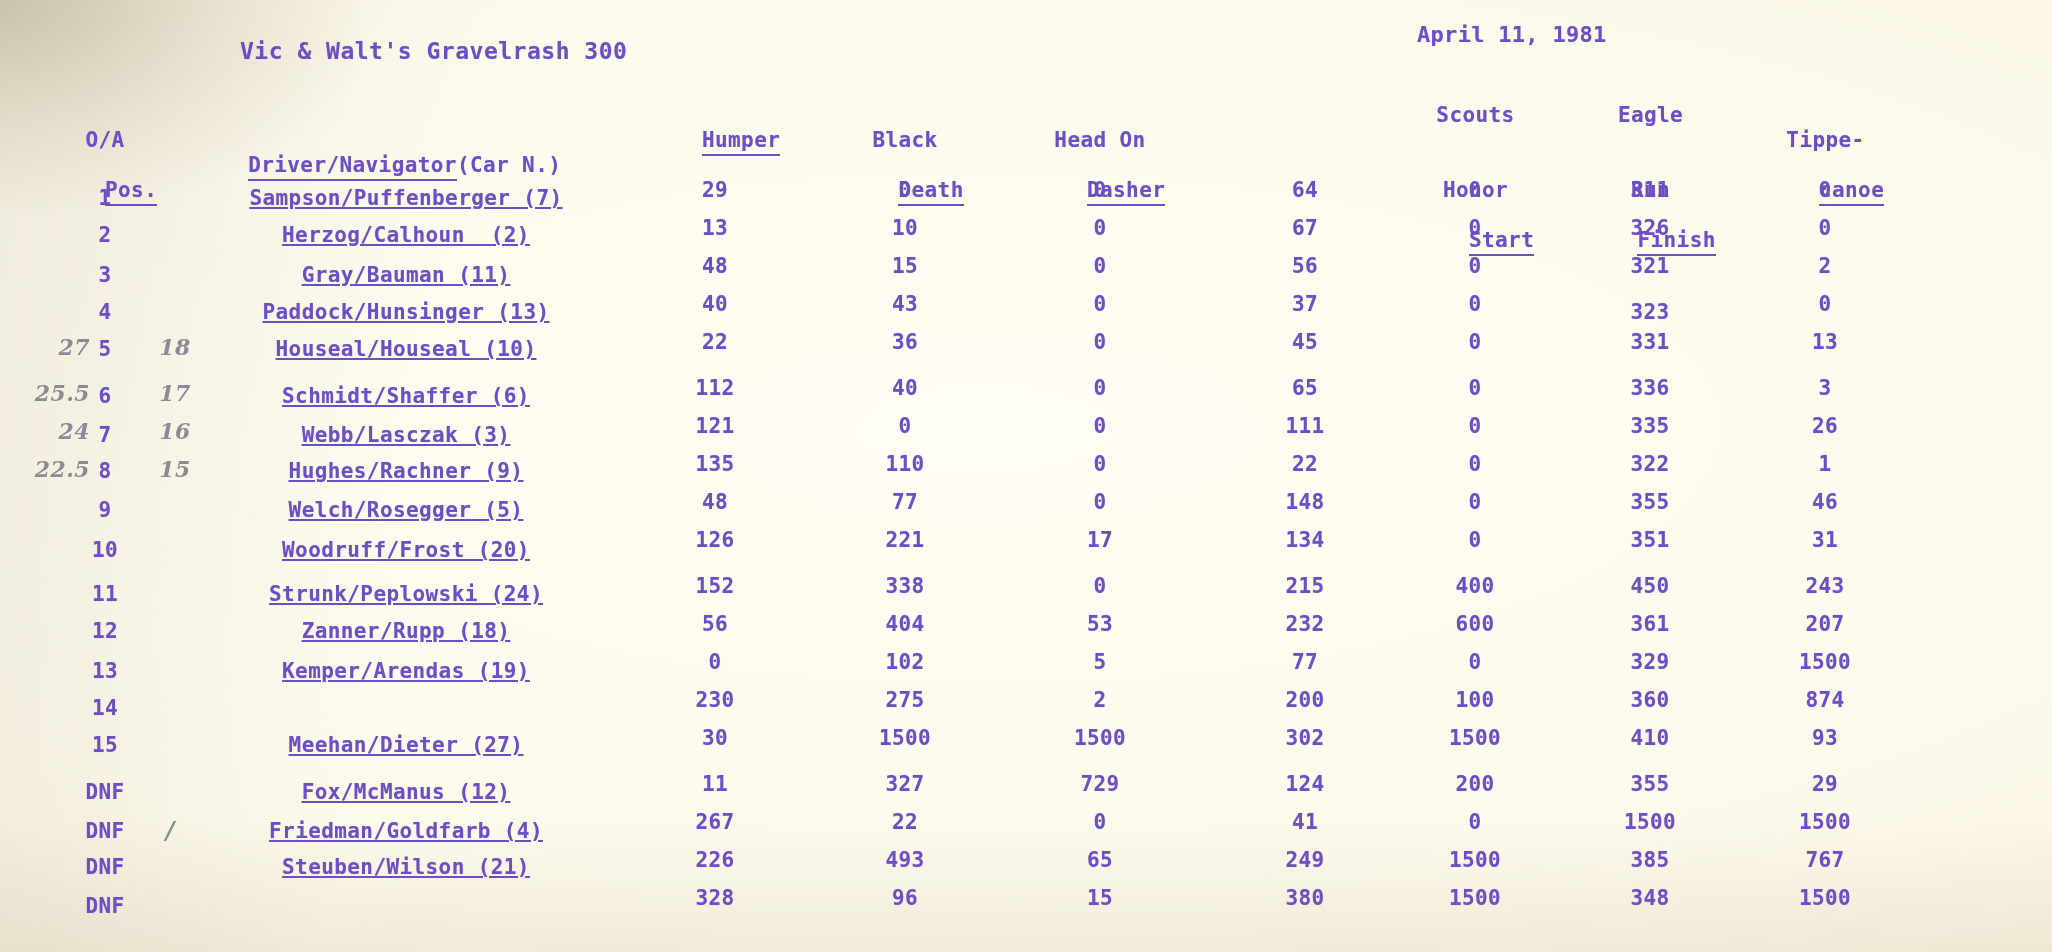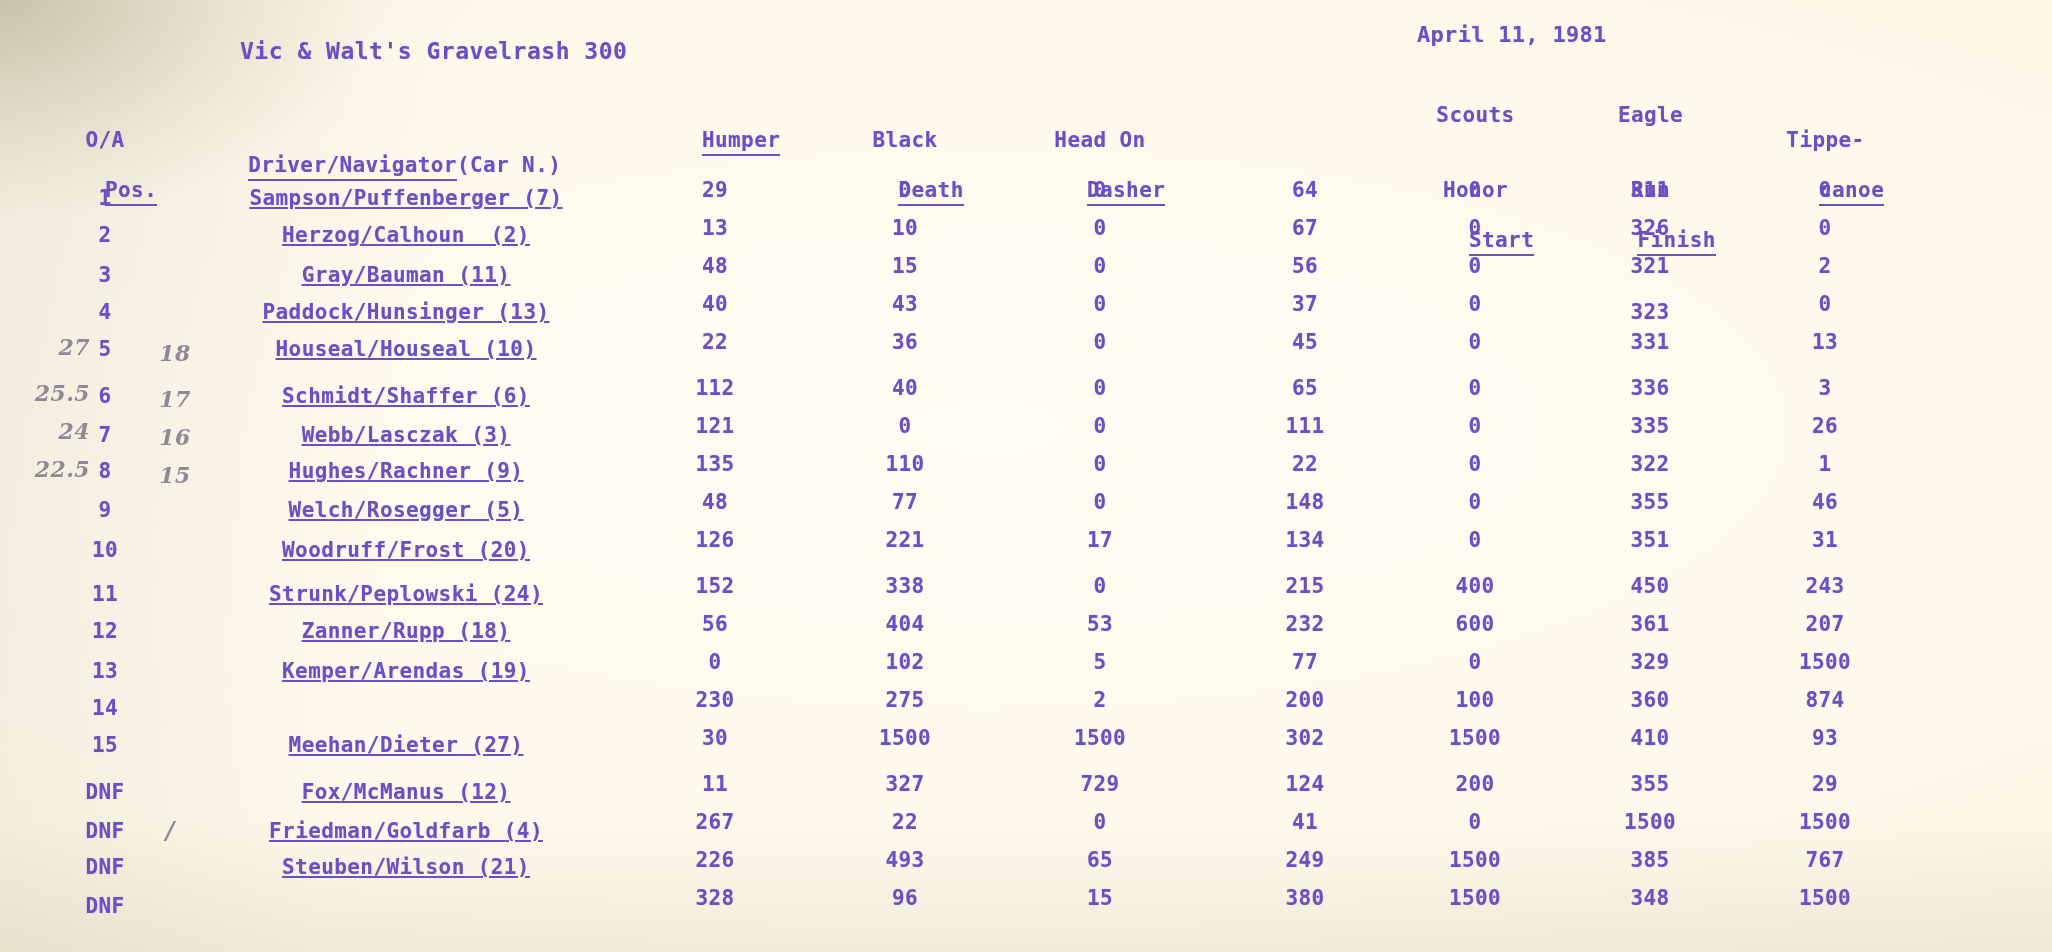--- a/index.html
+++ b/index.html
@@ -104,21 +104,21 @@
   .c-name  { left: 196px; width: 420px; text-align: center; text-decoration: underline; }
   .c-s0    { left: 640px; width: 150px; text-align: center; }
   .c-s1    { left: 830px; width: 150px; text-align: center; }
   .c-s2    { left: 1015px; width: 170px; text-align: center; }
   .c-s3    { left: 1230px; width: 150px; text-align: center; }
   .c-s4    { left: 1395px; width: 160px; text-align: center; }
   .c-s5    { left: 1570px; width: 160px; text-align: center; }
   .c-s6    { left: 1745px; width: 160px; text-align: center; }
 
   .c-mleft { left: 10px;  width: 80px;  text-align: right; font-size: 22px; }
-  .c-mmid  { left: 145px; width: 60px;  text-align: center; font-size: 22px; margin-top: 6px; }
+  .c-mmid  { left: 145px; width: 60px;  text-align: center; font-size: 22px; }
   .c-mslash{ left: 150px; width: 40px;  text-align: center; font-size: 24px; }
 
   
   .j1 { transform: translateY(-1px); }
   .j2 { transform: translateY(1px); }
   .j3 { transform: translateY(2px); }
 </style>
 </head>
 <body>
 

